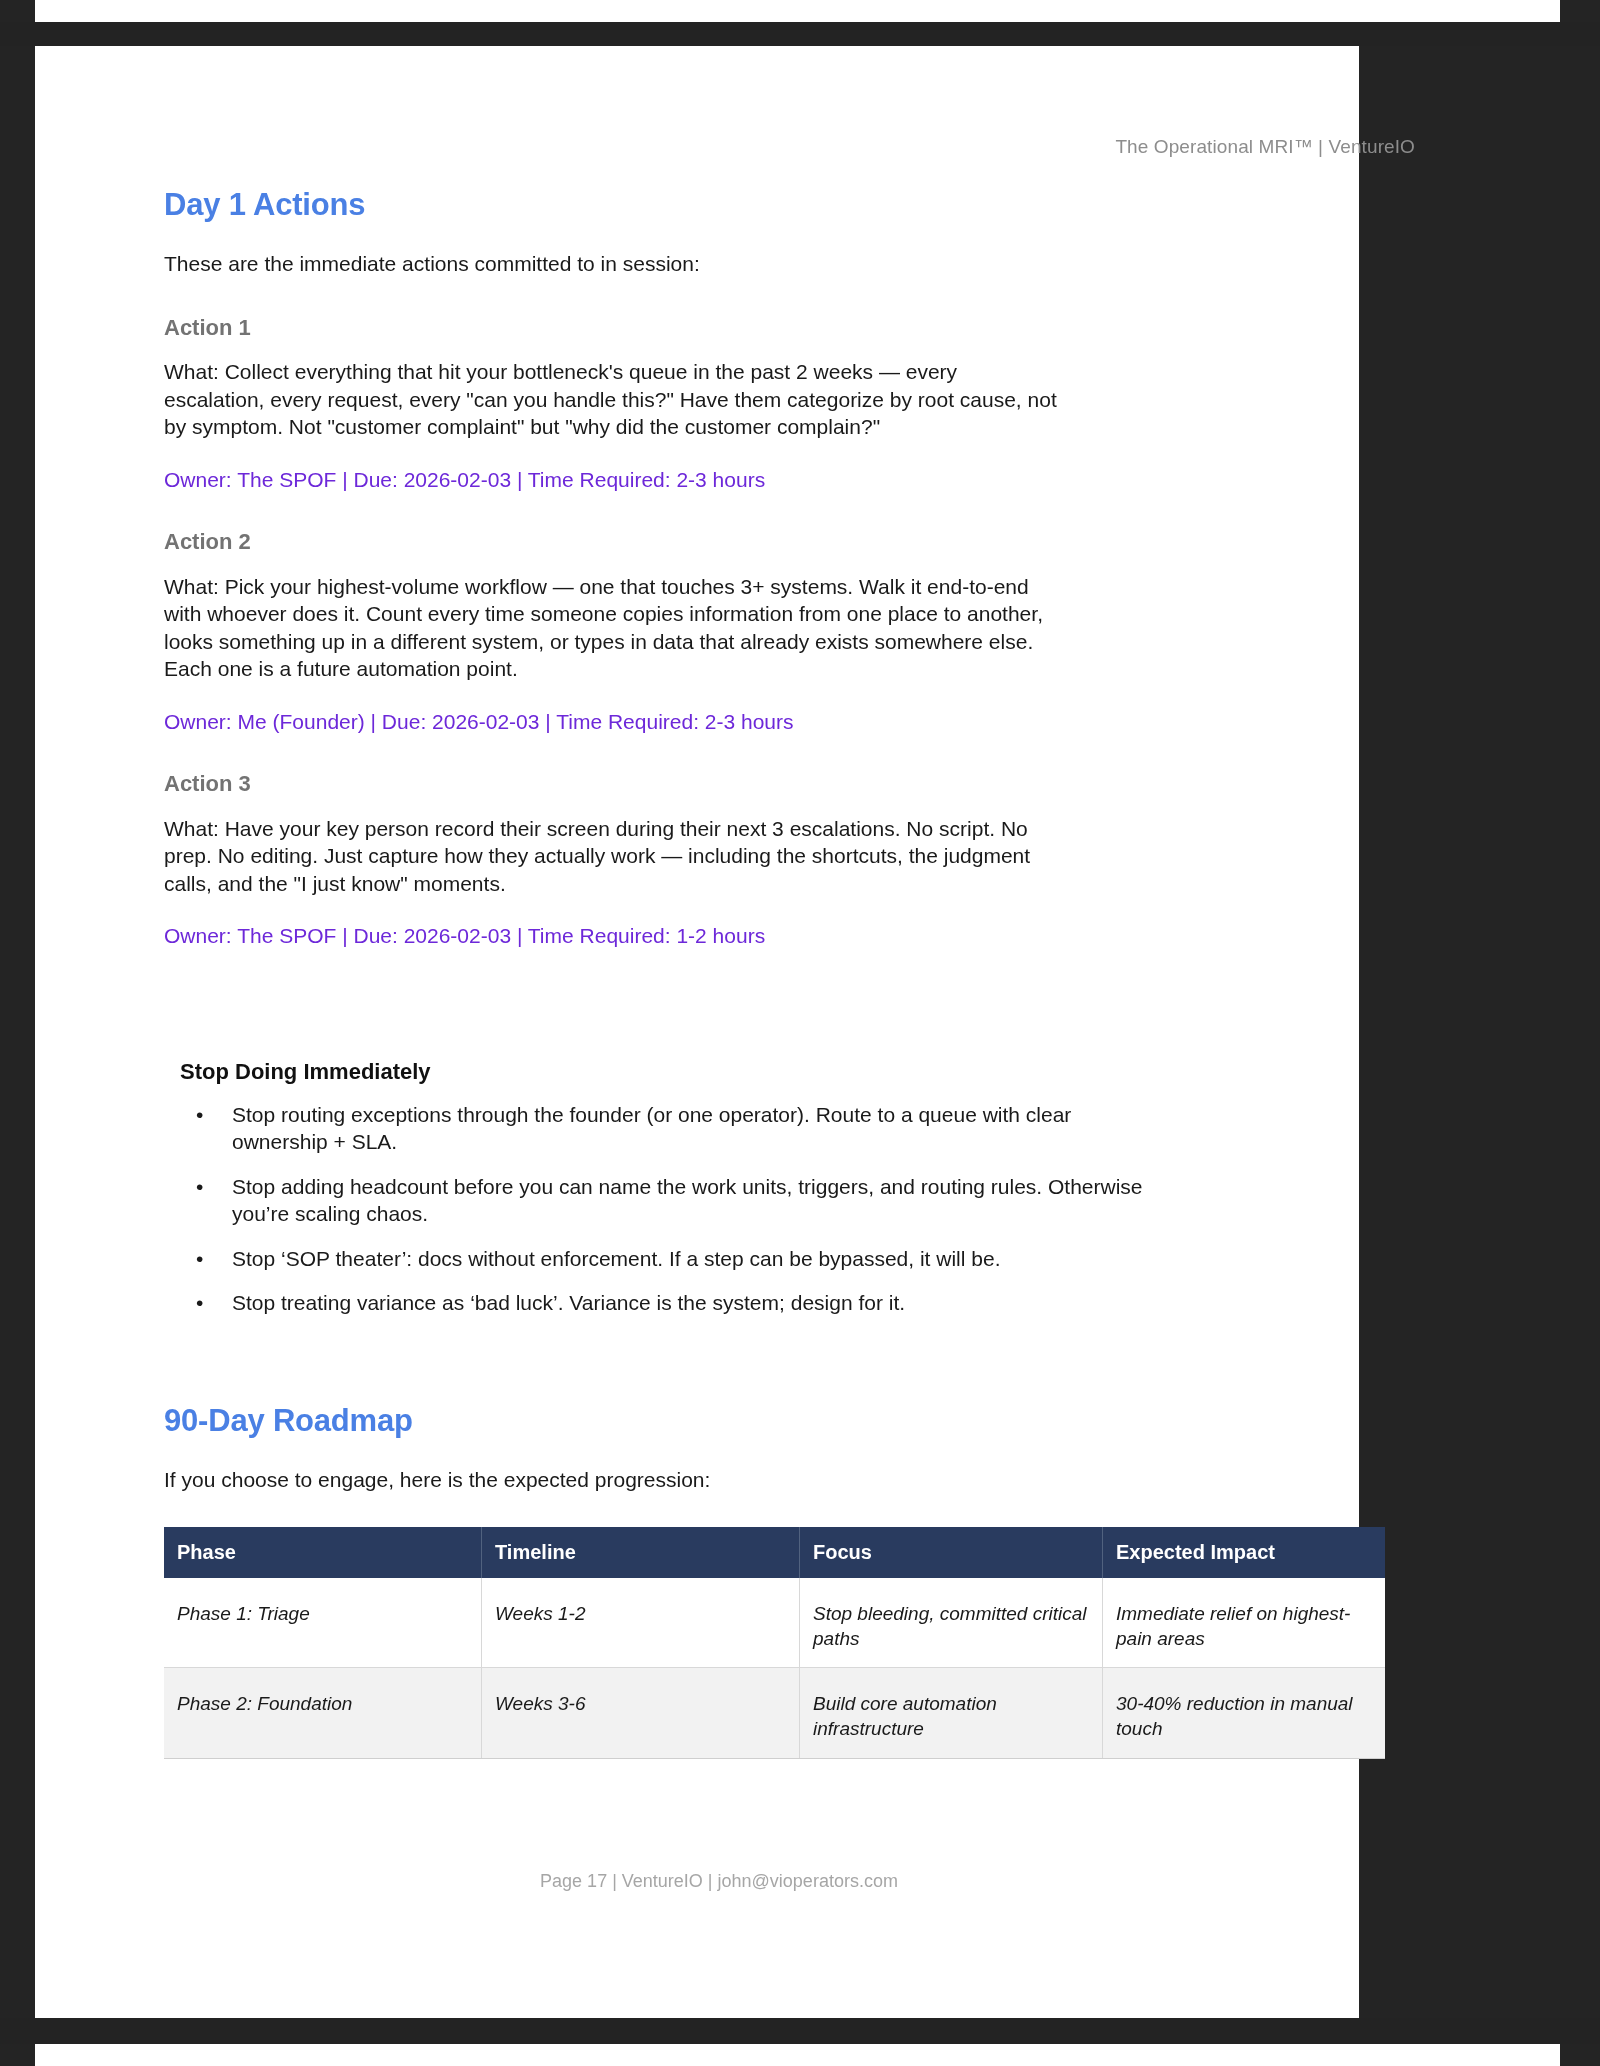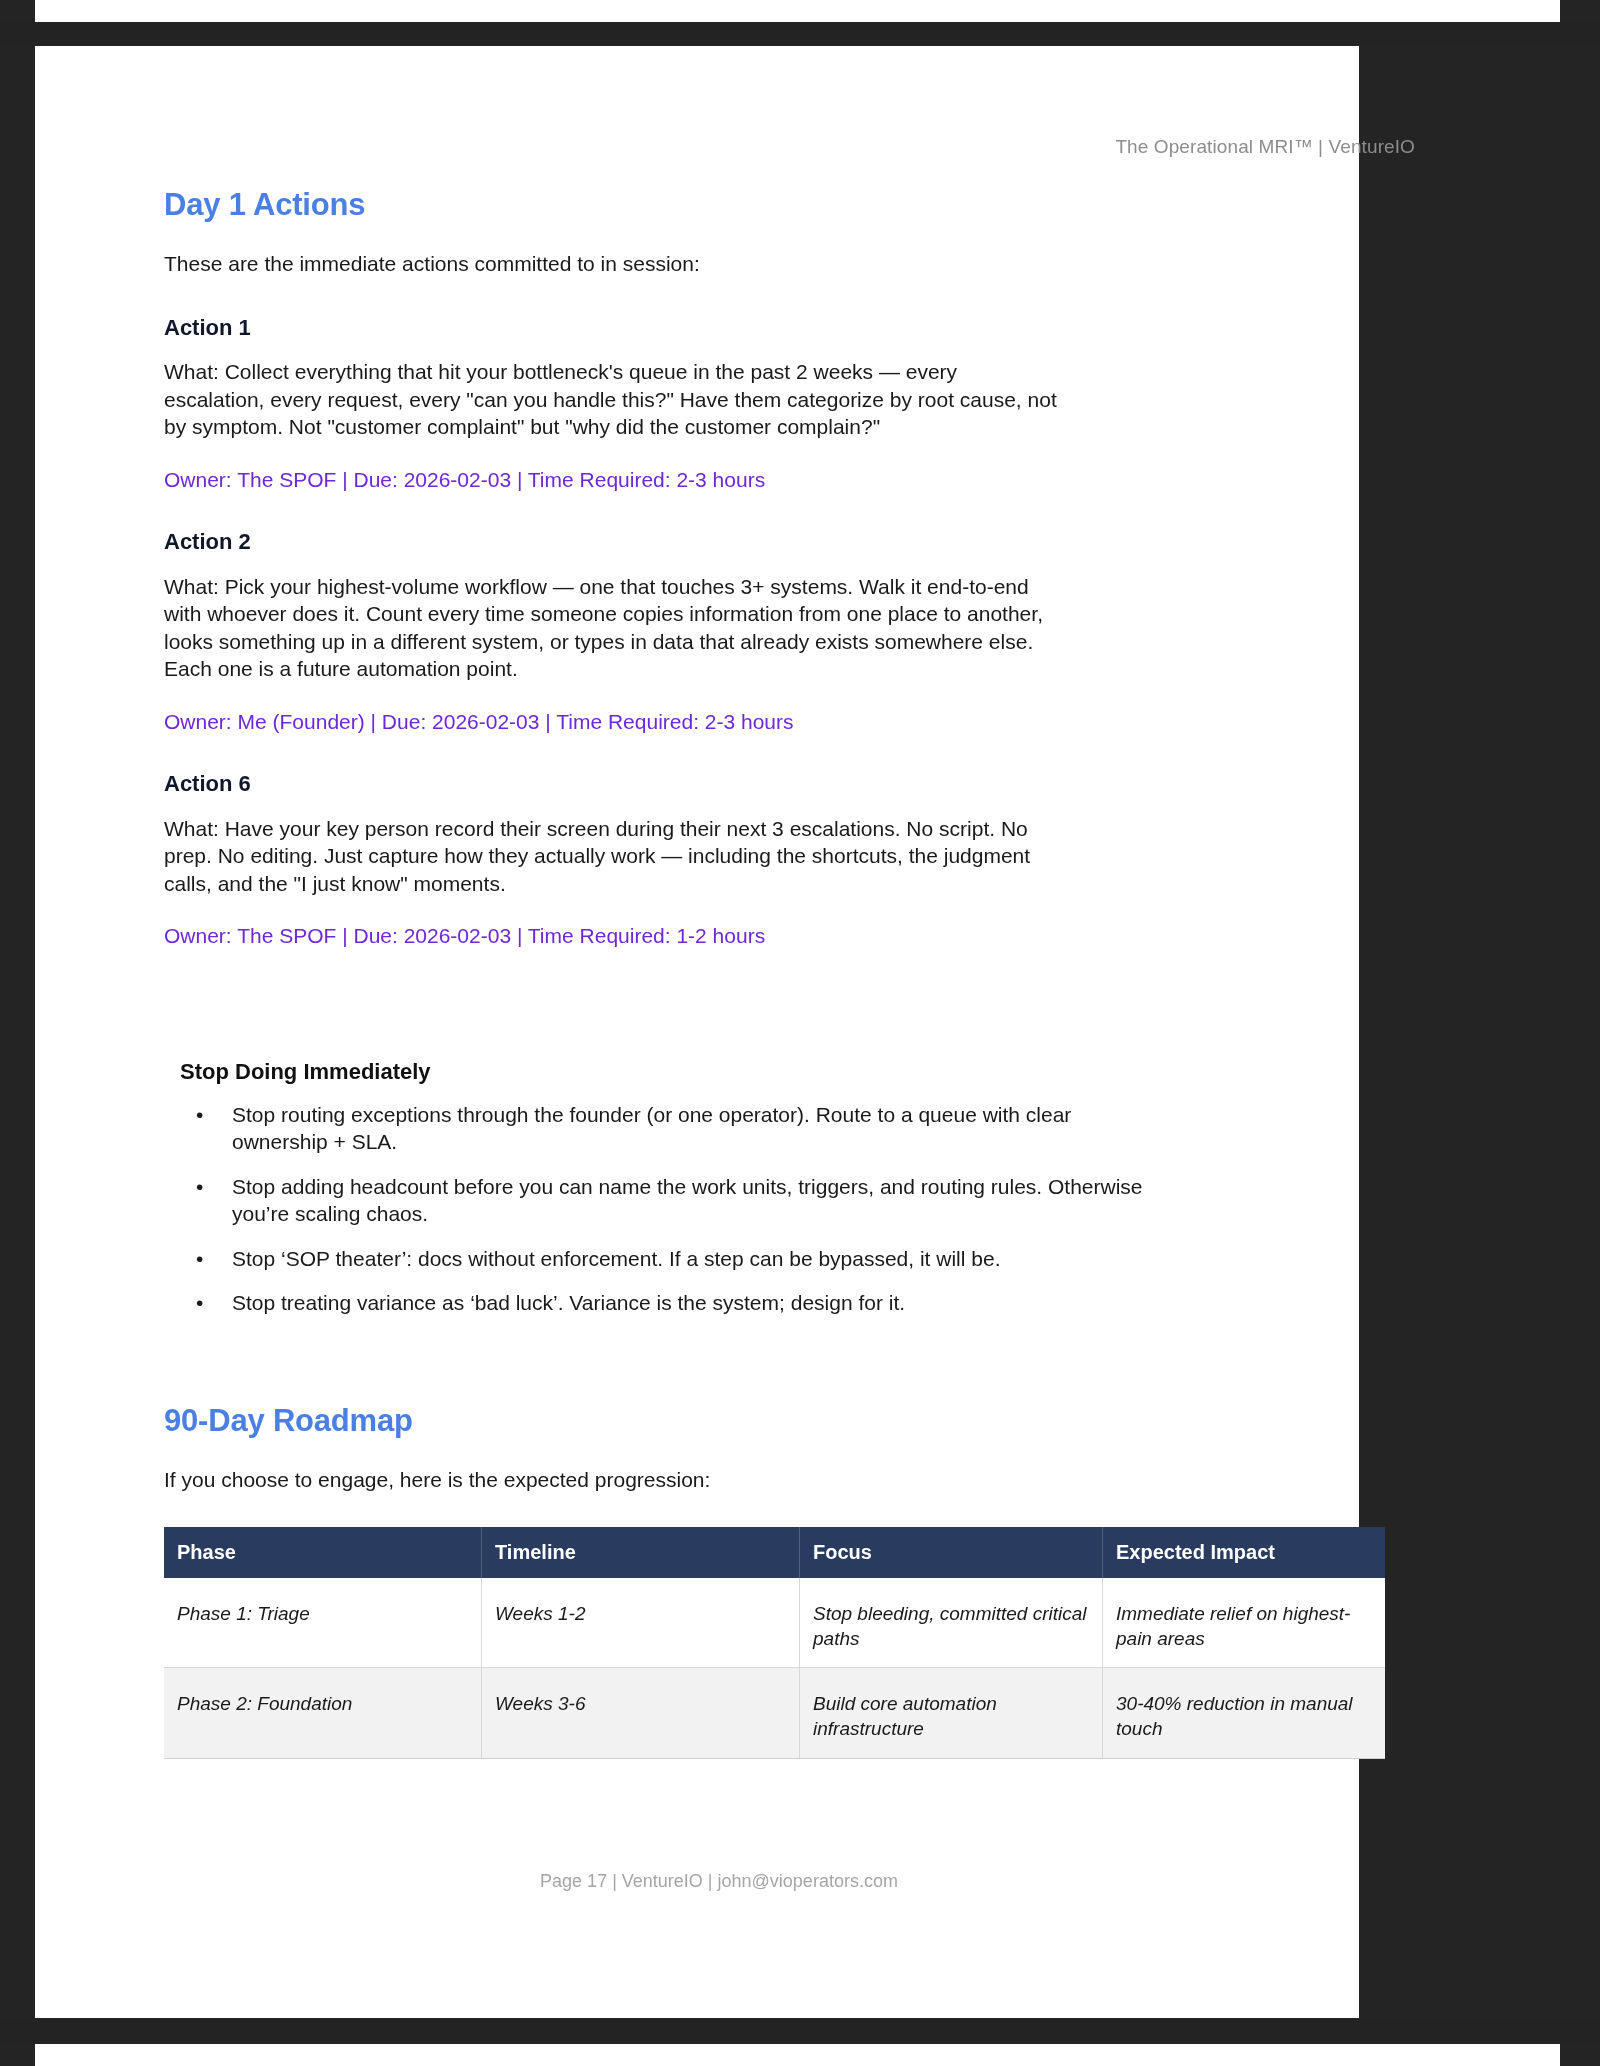--- a/index.html
+++ b/index.html
@@ -105,21 +105,21 @@
   .lead {
     font-size: 21px;
     color: #1a1a1a;
     margin: 26px 0 0 0;
     line-height: 1.45;
   }
 
   h2.action-title {
     font-size: 22px;
     font-weight: bold;
-    color: #0f172a;
+    color: #737373;
     margin: 34px 0 0 0;
     line-height: 1.3;
   }
 
   p.body-text {
     font-size: 21px;
     color: #1a1a1a;
     line-height: 1.31;
     margin: 16px 0 0 0;
     max-width: 894px;
@@ -240,21 +240,21 @@
         <p class="lead">These are the immediate actions committed to in session:</p>
 
         <h2 class="action-title">Action 1</h2>
         <p class="body-text">What: Collect everything that hit your bottleneck's queue in the past 2 weeks — every escalation, every request, every "can you handle this?" Have them categorize by root cause, not by symptom. Not "customer complaint" but "why did the customer complain?"</p>
         <p class="meta-line">Owner: The SPOF | Due: 2026-02-03 | Time Required: 2-3 hours</p>
 
         <h2 class="action-title">Action 2</h2>
         <p class="body-text">What: Pick your highest-volume workflow — one that touches 3+ systems. Walk it end-to-end with whoever does it. Count every time someone copies information from one place to another, looks something up in a different system, or types in data that already exists somewhere else. Each one is a future automation point.</p>
         <p class="meta-line">Owner: Me (Founder) | Due: 2026-02-03 | Time Required: 2-3 hours</p>
 
-        <h2 class="action-title">Action 6</h2>
+        <h2 class="action-title">Action 3</h2>
         <p class="body-text">What: Have your key person record their screen during their next 3 escalations. No script. No prep. No editing. Just capture how they actually work — including the shortcuts, the judgment calls, and the "I just know" moments.</p>
         <p class="meta-line">Owner: The SPOF | Due: 2026-02-03 | Time Required: 1-2 hours</p>
 
         <h2 class="stop-title">Stop Doing Immediately</h2>
 
         <ul class="stop-list">
           <li>
             <span class="bullet-dot">•</span>
             <span>Stop routing exceptions through the founder (or one operator). Route to a queue with clear ownership + SLA.</span>
           </li>

